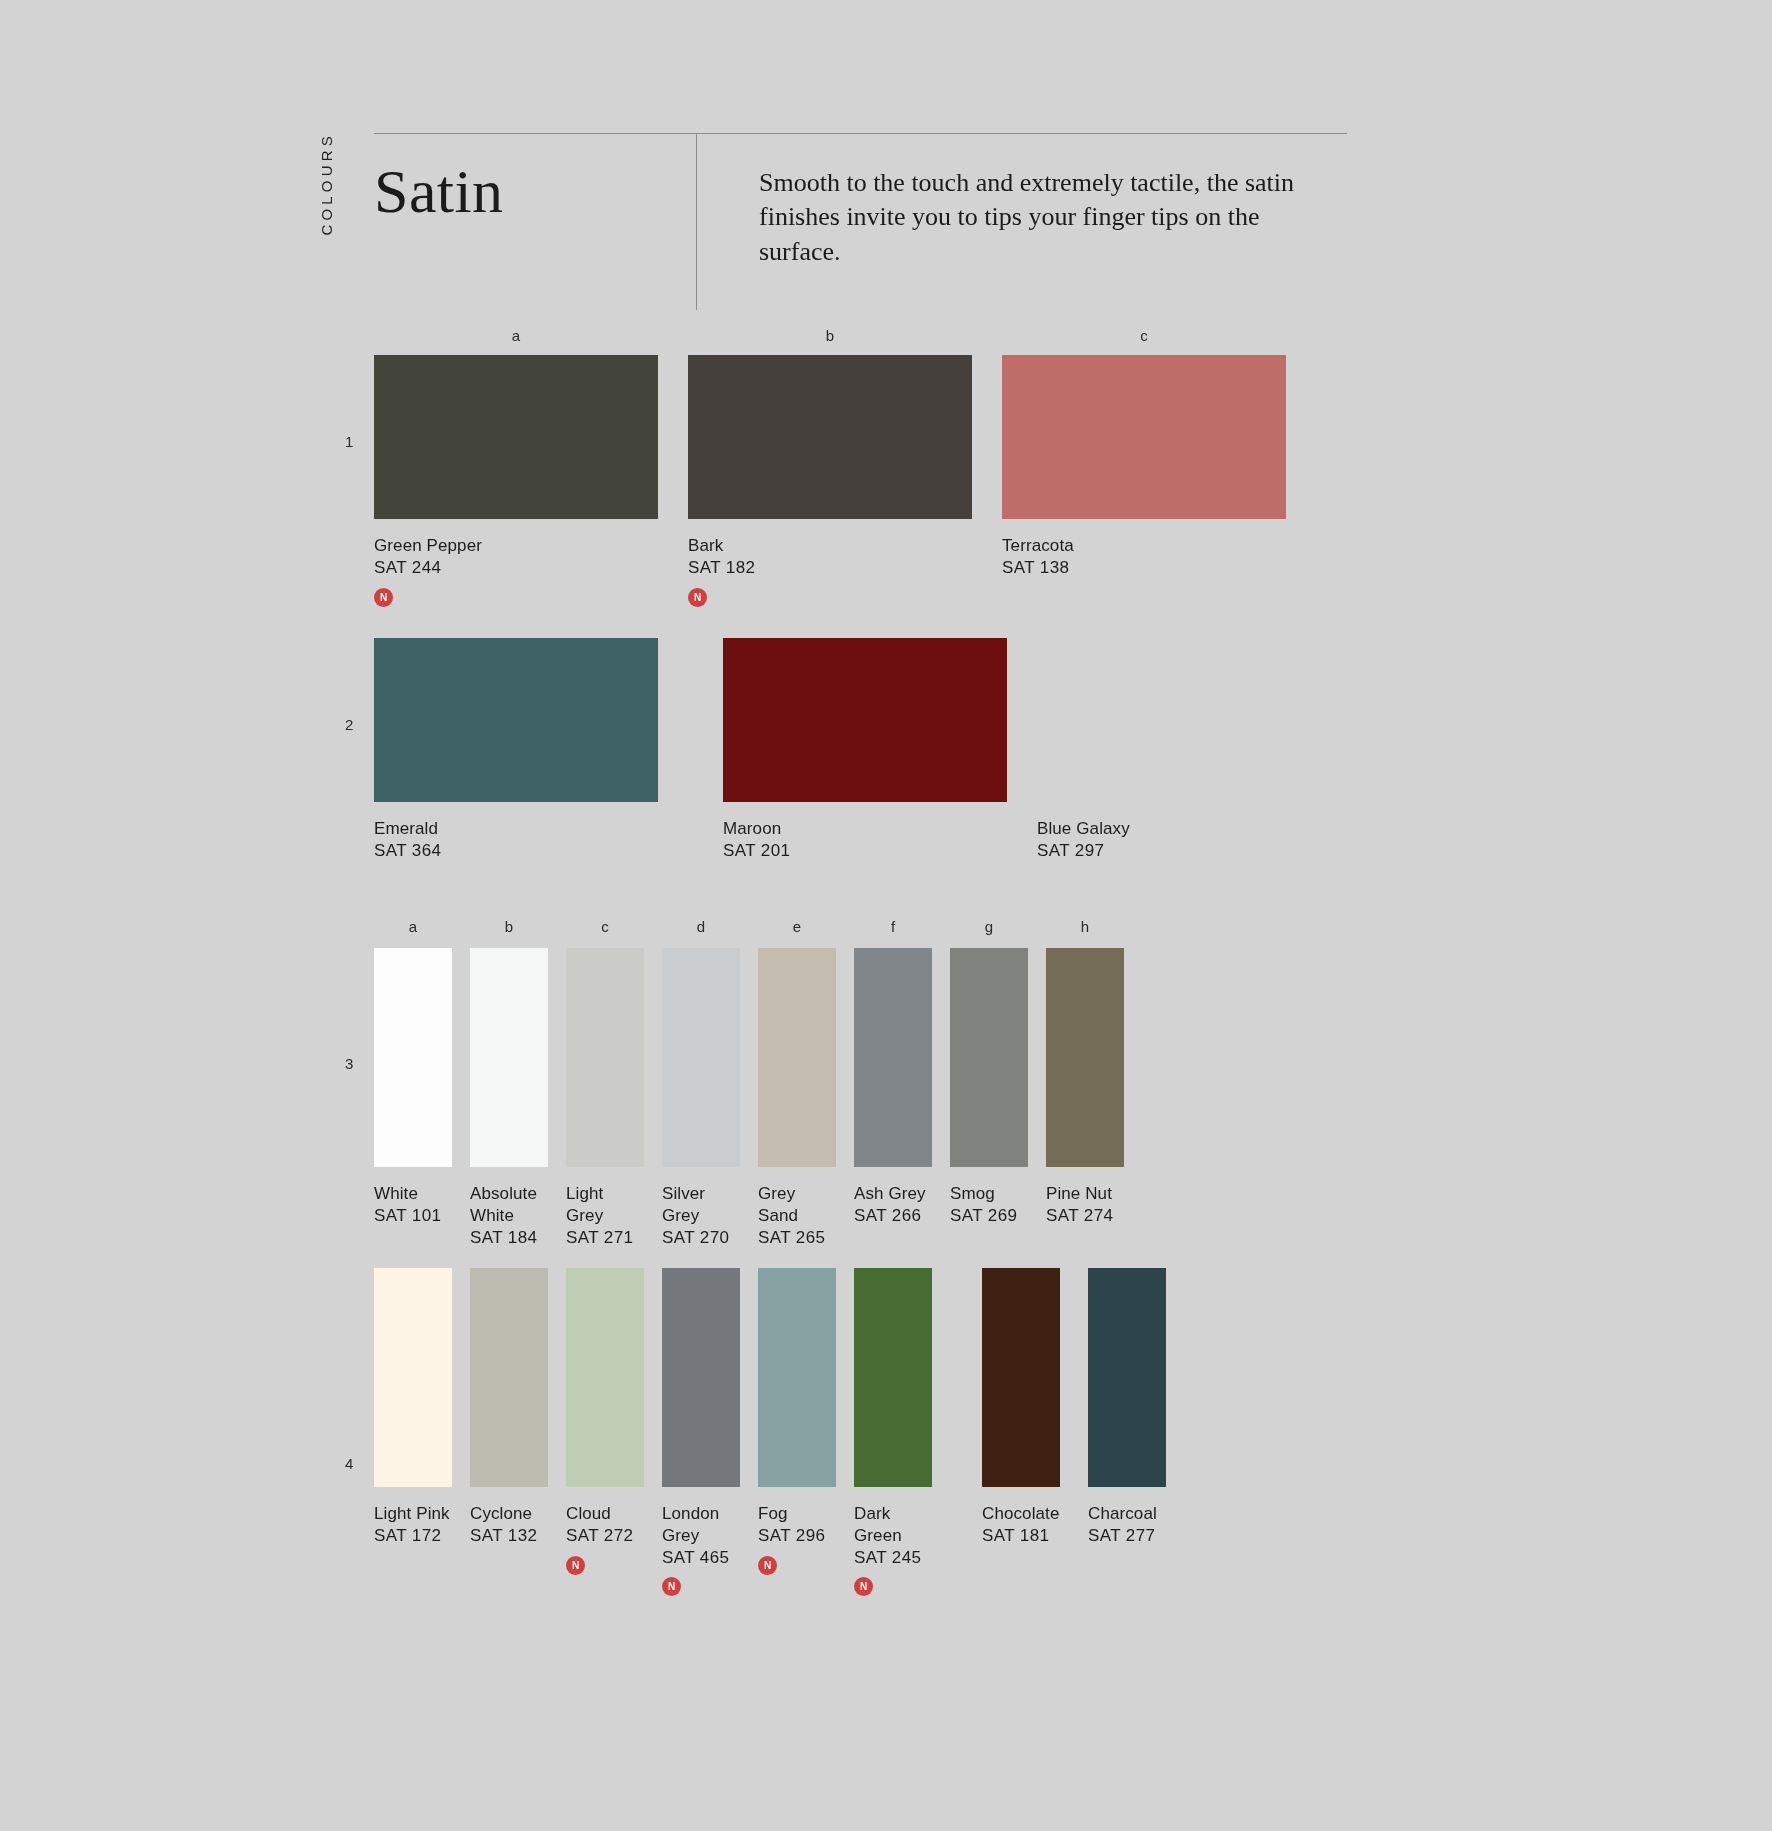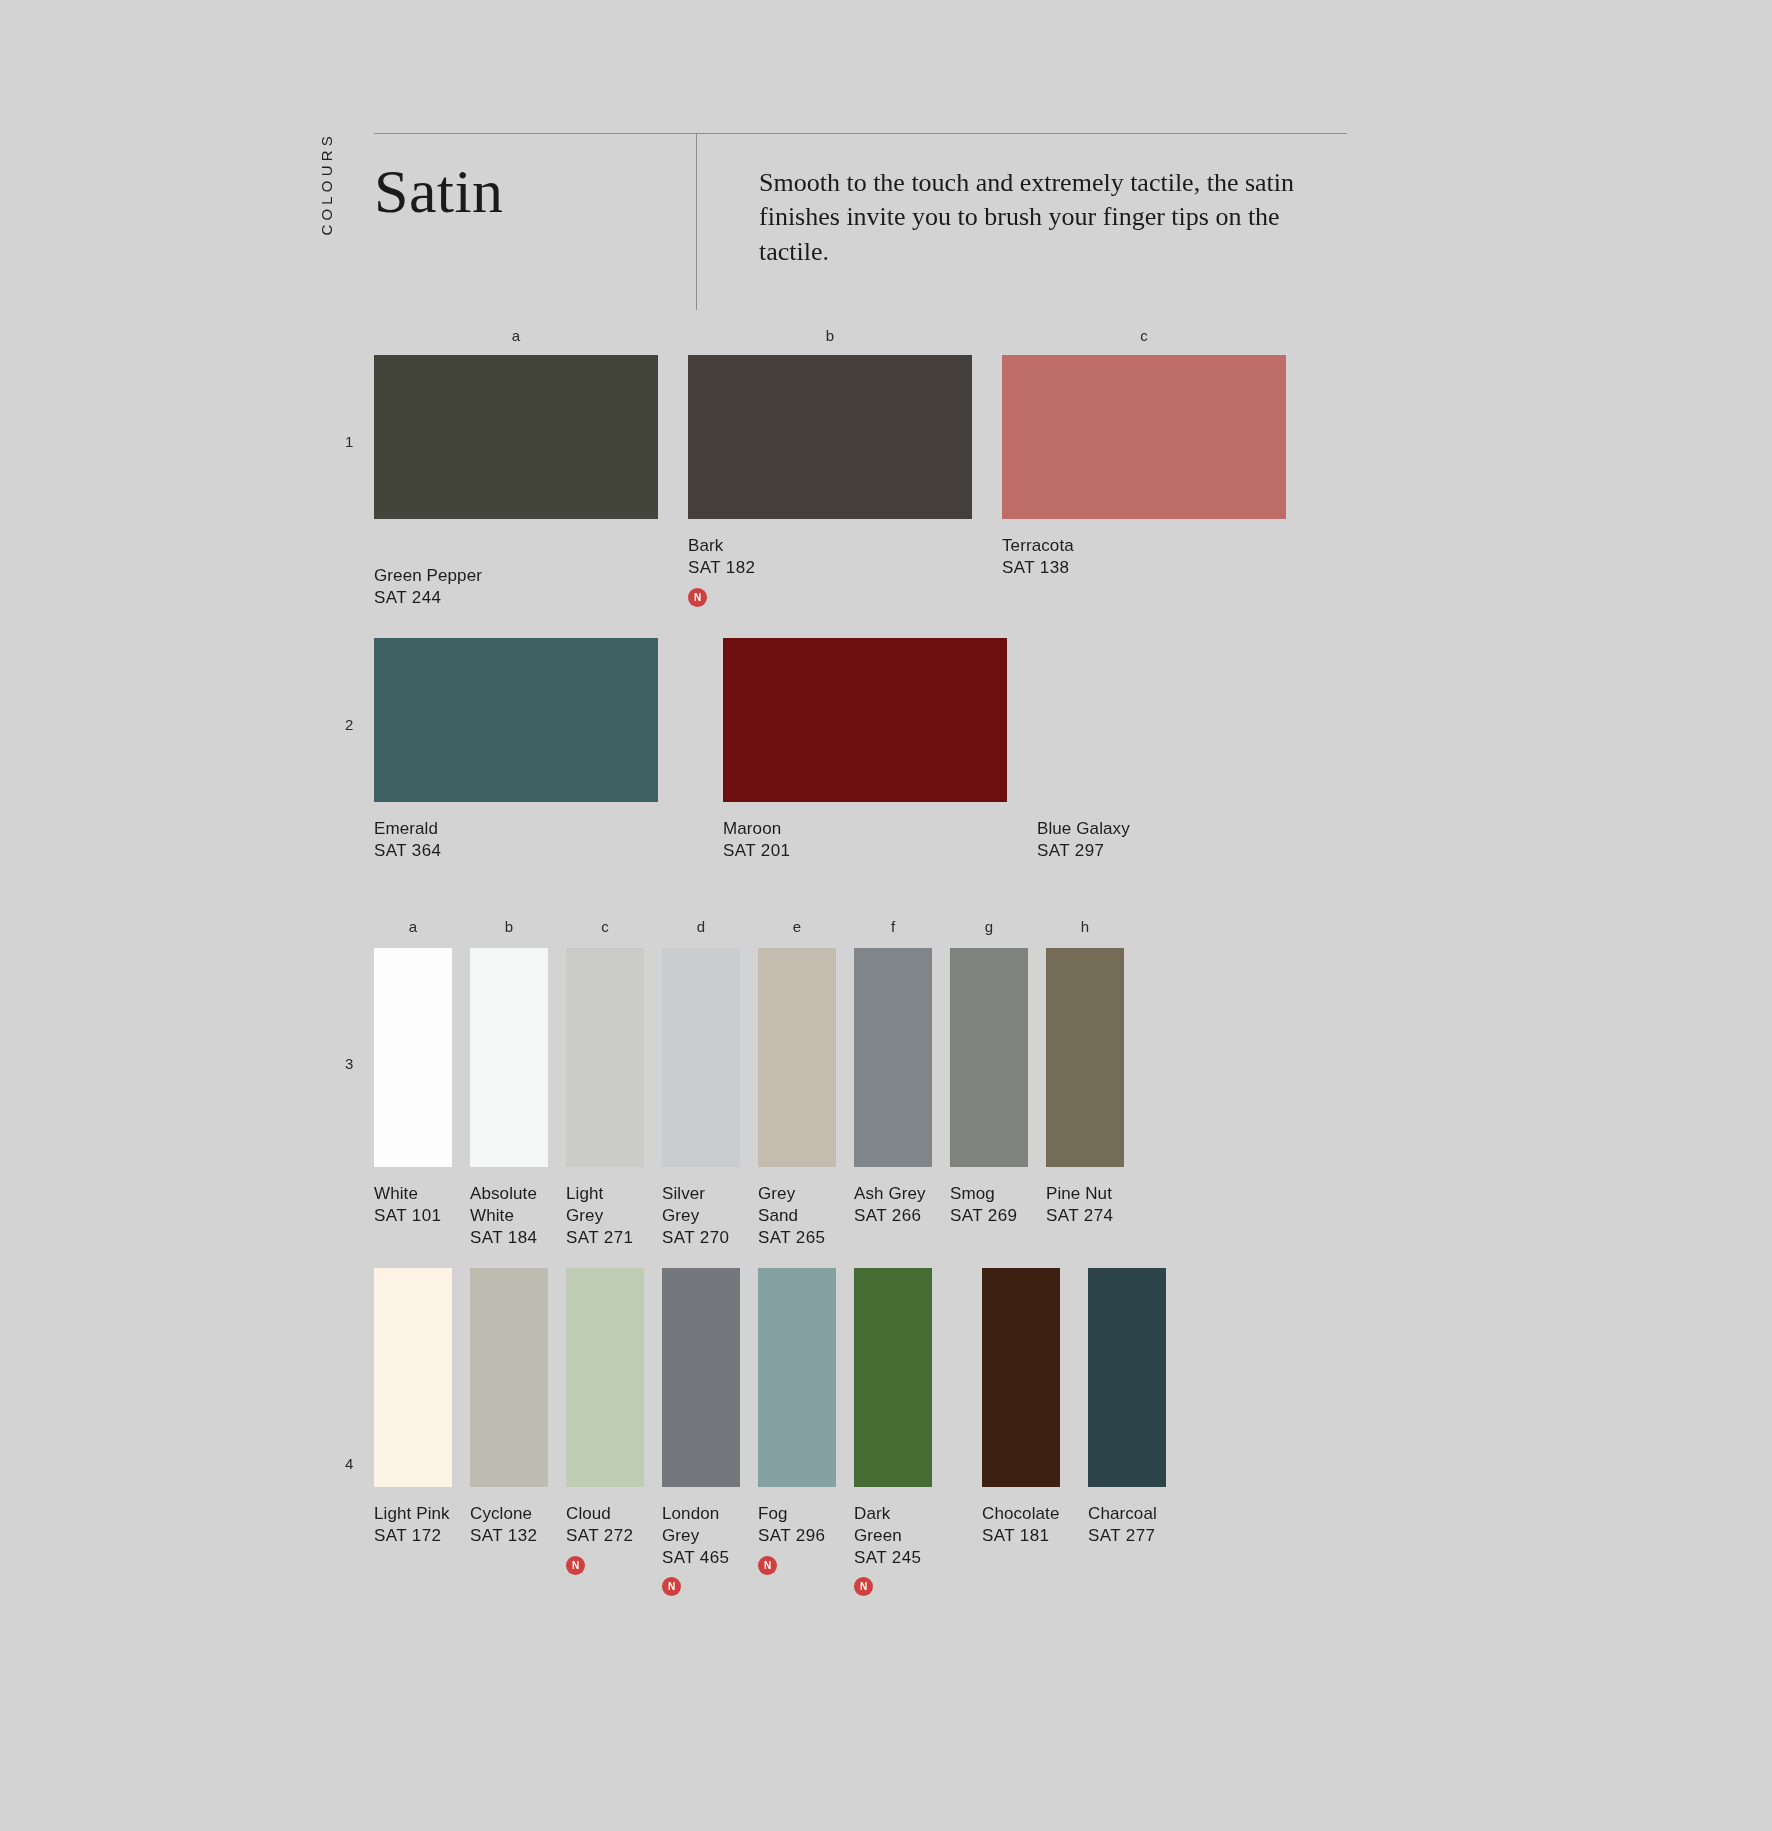--- a/index.html
+++ b/index.html
@@ -143,34 +143,34 @@
 
   <div class="section-kicker">COLOURS</div>
 
   <div class="header">
     <div class="header-inner">
       <div class="header-left">
         <div class="title">Satin</div>
       </div>
       <div class="header-divider"></div>
       <div class="header-right">
-        <div class="lede">Smooth to the touch and extremely tactile, the satin finishes invite you to brush your finger tips on the tactile.</div>
+        <div class="lede">Smooth to the touch and extremely tactile, the satin finishes invite you to tips your finger tips on the surface.</div>
       </div>
     </div>
   </div>
 
   <div id="grid-root">
       <div class="col-letters" style="left: 374px; top: 327px;">
         <div class="col-letter" style="width: 284px; margin-right: 30px;">a</div>
         <div class="col-letter" style="width: 284px; margin-right: 30px;">b</div>
         <div class="col-letter" style="width: 284px; margin-right: 30px;">c</div>
       </div>
       <div class="row-number" style="left: 345px; top: 433px;">1</div>
       <div class="swatch-row" style="left: 374px; top: 355px;">
-        <div class="swatch-cell" style="width: 284px; margin-right: 30px; gap: 30px;">
+        <div class="swatch-cell" style="width: 284px; margin-right: 30px;">
           <div class="chip" style="width: 284px; height: 164px; background: rgb(67, 68, 58);"></div>
           <div class="caption"><span>Green Pepper</span><span class="code">SAT 244</span></div>
           <div class="badge" style="background: rgb(207, 64, 64);">N</div>
         </div>
         <div class="swatch-cell" style="width: 284px; margin-right: 30px;">
           <div class="chip" style="width: 284px; height: 164px; background: rgb(69, 64, 59);"></div>
           <div class="caption"><span>Bark</span><span class="code">SAT 182</span></div>
           <div class="badge" style="background: rgb(207, 64, 64);">N</div>
         </div>
         <div class="swatch-cell" style="width: 284px; margin-right: 30px;">

